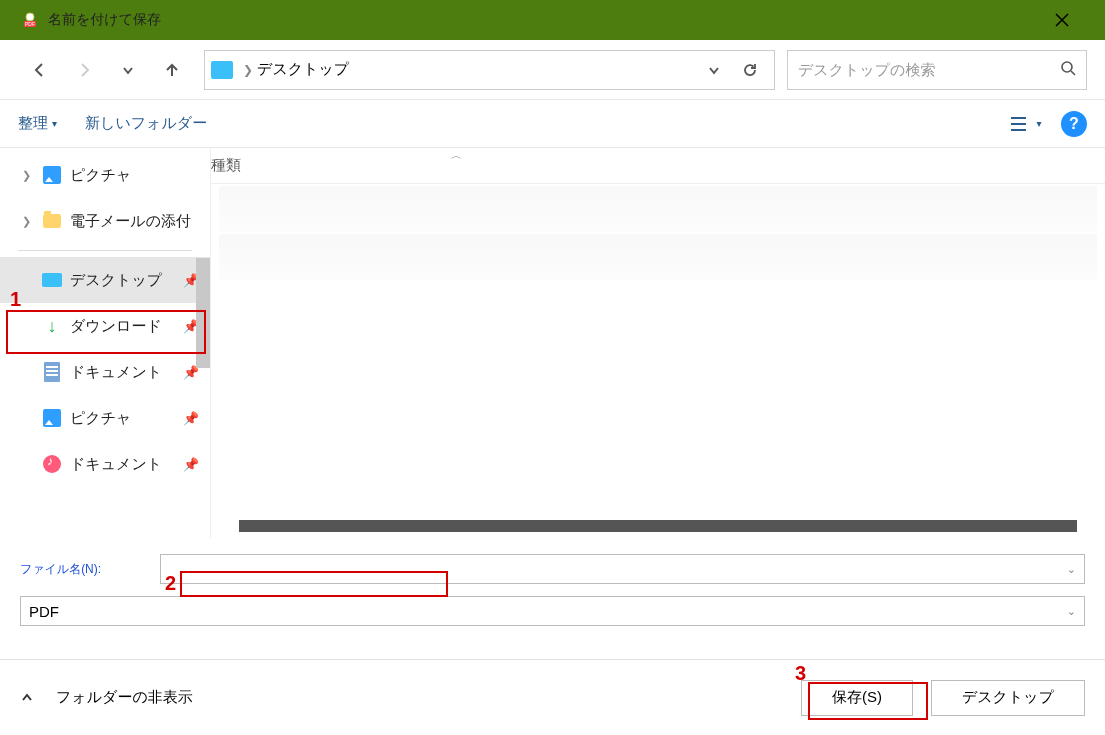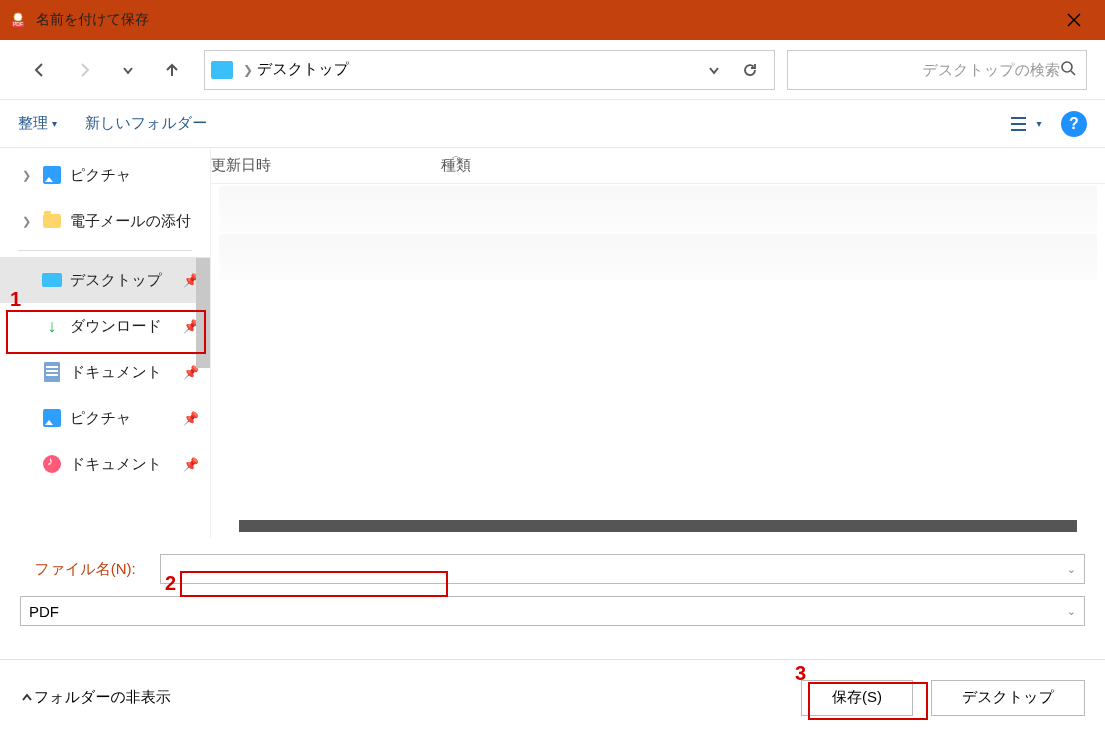--- a/index.html
+++ b/index.html
@@ -1,32 +1,32 @@
 <!DOCTYPE html>
 <html><head>
 <meta charset="utf-8">
 <style>
 *{margin:0;padding:0;box-sizing:border-box;font-family:"Yu Gothic UI","Meiryo",sans-serif;}
 body{width:1105px;height:735px;background:#fff;overflow:hidden;position:relative;}
-.titlebar{height:40px;display:flex;align-items:center;padding:0 8px;background:#c2410c;justify-content:flex-end;}
+.titlebar{height:40px;display:flex;align-items:center;padding:0 20px;background:#4d7c0f;justify-content:flex-end;}
 .app-icon{width:20px;height:20px;margin-right:8px;display:flex;align-items:center;justify-content:center;}
 .title{font-size:14px;color:#222;}
 .close-btn{margin-left:auto;width:46px;height:40px;display:flex;align-items:center;justify-content:center;cursor:pointer;}
 
 .nav-row{height:60px;display:flex;align-items:center;padding:0 18px;gap:0;border-bottom:1px solid #e8e8e8;}
 .nav-btn{width:44px;height:44px;display:flex;align-items:center;justify-content:center;color:#666;cursor:pointer;}
 .nav-btn.disabled{color:#ccc;cursor:default;}
 .breadcrumb{flex:1;height:40px;border:1px solid #ccc;margin:0 12px 0 10px;display:flex;align-items:center;padding:0 6px;background:#fff;}
 .bc-monitor{width:22px;height:18px;background:#3abff8;border-radius:2px;margin-right:6px;}
 .bc-sep{color:#888;margin:0 4px;font-size:12px;}
 .bc-text{font-size:15px;}
 .bc-dd{margin-left:auto;width:36px;height:36px;display:flex;align-items:center;justify-content:center;color:#555;cursor:pointer;}
 .bc-refresh{width:36px;height:36px;display:flex;align-items:center;justify-content:center;color:#555;cursor:pointer;}
 .search{width:300px;height:40px;border:1px solid #ccc;display:flex;align-items:center;padding:0 10px;margin-left:0;}
-.search input{flex:1;border:none;outline:none;font-size:15px;color:#333;background:transparent;text-align:right;}
+.search input{flex:1;border:none;outline:none;font-size:15px;color:#333;background:transparent;}
 .search input::placeholder{color:#999;}
 .search-icon{color:#666;cursor:pointer;}
 
 .toolbar{height:48px;display:flex;align-items:center;padding:0 18px;gap:6px;border-bottom:1px solid #e8e8e8;}
 .tb-item{font-size:15px;color:#2b5c8e;cursor:pointer;display:flex;align-items:center;gap:4px;}
 .tb-caret{font-size:10px;}
 .tb-spacer{flex:1;}
 .view-btn{width:34px;height:34px;display:flex;align-items:center;justify-content:center;color:#2b5c8e;cursor:pointer;}
 .help-btn{width:26px;height:26px;border-radius:50%;background:#1e90ff;color:#fff;display:flex;align-items:center;justify-content:center;font-weight:bold;font-size:16px;cursor:pointer;margin-left:12px;}
 
@@ -48,26 +48,26 @@
 .file-header{height:36px;display:flex;align-items:center;font-size:15px;color:#555;border-bottom:1px solid #eee;}
 .col-name{width:440px;padding-left:40px;}
 .col-date{width:230px;}
 .col-type{flex:1;}
 .sort-arrow{position:absolute;top:0;left:240px;font-size:11px;color:#888;}
 .blur-row{height:46px;background:linear-gradient(#f8f8f8,#fcfcfc);margin:2px 8px;border-radius:2px;}
 .h-scroll{position:absolute;bottom:6px;left:28px;right:28px;height:12px;background:#555;}
 
 .form-area{padding:12px 20px 0 20px;}
 .form-row{display:flex;align-items:center;height:38px;margin-bottom:4px;}
-.form-label{width:140px;text-align:center;padding-right:10px;font-size:15px;color:#c2410c;}
+.form-label{width:140px;text-align:left;padding-right:10px;font-size:12px;color:#1d4ed8;}
 .form-field{flex:1;height:30px;border:1px solid #bbb;display:flex;align-items:center;padding:0 8px;font-size:15px;background:#fff;position:relative;}
 .form-field .dd{margin-left:auto;color:#888;font-size:11px;}
 
 .footer{position:absolute;bottom:0;left:0;right:0;height:76px;border-top:1px solid #e0e0e0;display:flex;align-items:center;padding:0 20px;}
-.hide-folders{display:flex;align-items:center;gap:0;font-size:15px;cursor:pointer;}
+.hide-folders{display:flex;align-items:center;gap:22px;font-size:15px;cursor:pointer;}
 .footer-spacer{flex:1;}
 .btn{height:36px;padding:0 30px;border:1px solid #bbb;background:#fff;font-size:15px;cursor:pointer;margin-left:18px;display:flex;align-items:center;}
 
 .icon-folder{width:18px;height:14px;background:#ffd56b;border-radius:2px;position:relative;}
 .icon-folder::before{content:"";position:absolute;top:-3px;left:1px;width:7px;height:3px;background:#ffd56b;border-radius:1px 1px 0 0;}
 .icon-pic{width:18px;height:18px;background:#2e9fff;border-radius:2px;position:relative;}
 .icon-pic::after{content:"";position:absolute;bottom:2px;left:2px;width:0;height:0;border-left:4px solid transparent;border-right:4px solid transparent;border-bottom:5px solid #fff;}
 .icon-monitor{width:20px;height:14px;background:#3abff8;border-radius:2px;}
 .icon-download{color:#2bb850;font-size:18px;font-weight:bold;}
 .icon-doc{width:16px;height:20px;background:#7aa7d8;border-radius:1px;position:relative;}
@@ -208,21 +208,20 @@
         </span>
       <span>ドキュメント</span>
       <span class="pin">📌</span>
     </div>
     <div class="side-scroll"></div>
   </div>
 
   <div class="files">
     <div class="sort-arrow">︿</div>
     <div class="file-header">
-      <div class="col-date">更新日時</div>
       <div class="col-type">種類</div>
     </div>
     <div class="blur-row"></div>
     <div class="blur-row"></div>
     <div class="h-scroll"></div>
   </div>
 </div>
 
 <div class="form-area">
   <div class="form-row">

